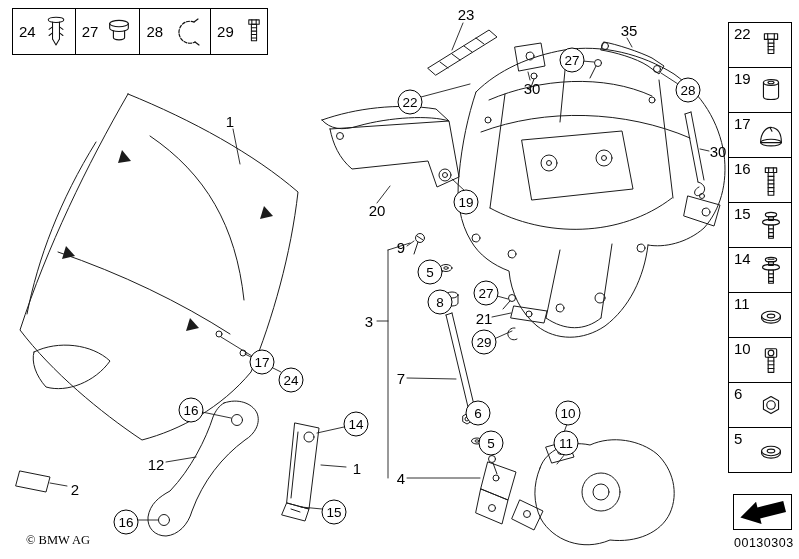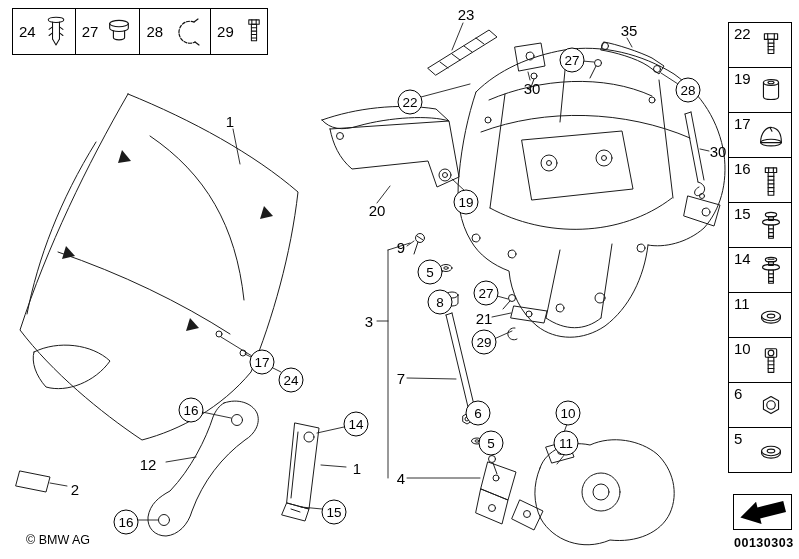--- a/index.html
+++ b/index.html
@@ -19,22 +19,22 @@
         border:1px solid #000; display:flex; background:#fff; }
   .fb-cell { flex:1; display:flex; align-items:center; gap:7px; padding:3px 6px; border-right:1px solid #000; }
   .fb-cell:last-child { border-right:none; }
   .fb-num { font-size:15px; }
   .icon path, .icon ellipse, .icon circle, .icon rect, .icon polygon { fill:none; stroke:#111; stroke-width:1.2; stroke-linecap:round; stroke-linejoin:round; }
   .hw-column { position:absolute; left:728px; top:22px; width:64px; }
   .hw-cell { height:46px; border:1px solid #000; position:relative; background:#fff; }
   .hw-cell + .hw-cell { margin-top:-1px; }
   .hw-num { position:absolute; left:5px; top:2px; font-size:15px; }
   .hw-icon { position:absolute; right:3px; top:6px; }
-  .copyright { position:absolute; left:26px; top:533px; font-size:12.5px; }
-  .imgno { position:absolute; left:734px; top:536px; font-size:12.5px; letter-spacing:0.5px;font-weight:bold; }
+  .copyright { position:absolute; left:26px; top:533px; font-size:12.5px;font-family:Liberation Serif, serif; }
+  .imgno { position:absolute; left:734px; top:536px; font-size:12.5px; letter-spacing:0.5px; }
   .arrow-box { position:absolute; left:733px; top:494px; width:59px; height:36px;
         border:1px solid #000; background:#fff; display:flex; align-items:center; justify-content:center; }
 </style>
 </head>
 <body>
 
 <div class="stage">
 
   <svg class="art" width="799" height="559" viewBox="0 0 799 559">
 
@@ -341,21 +341,21 @@
       </svg>
     </div>
   </div>
 
   <div class="co" style="left:230px;top:121px">1</div>
   <div class="co" style="left:75px;top:489px">2</div>
   <div class="co" style="left:369px;top:321px">3</div>
   <div class="co" style="left:401px;top:478px">4</div>
   <div class="co" style="left:401px;top:378px">7</div>
   <div class="co" style="left:401px;top:247px">9</div>
-  <div class="co" style="left:148px;top:464px">12</div>
+  <div class="co" style="left:156px;top:464px">12</div>
   <div class="co" style="left:357px;top:468px">1</div>
   <div class="co" style="left:377px;top:210px">20</div>
   <div class="co" style="left:718px;top:151px">30</div>
   <div class="co" style="left:532px;top:88px">30</div>
   <div class="co" style="left:466px;top:14px">23</div>
   <div class="co" style="left:629px;top:30px">35</div>
   <div class="co" style="left:484px;top:318px">21</div>
 
   <div class="cc" style="left:410px;top:102px">22</div>
   <div class="cc" style="left:572px;top:60px">27</div>

